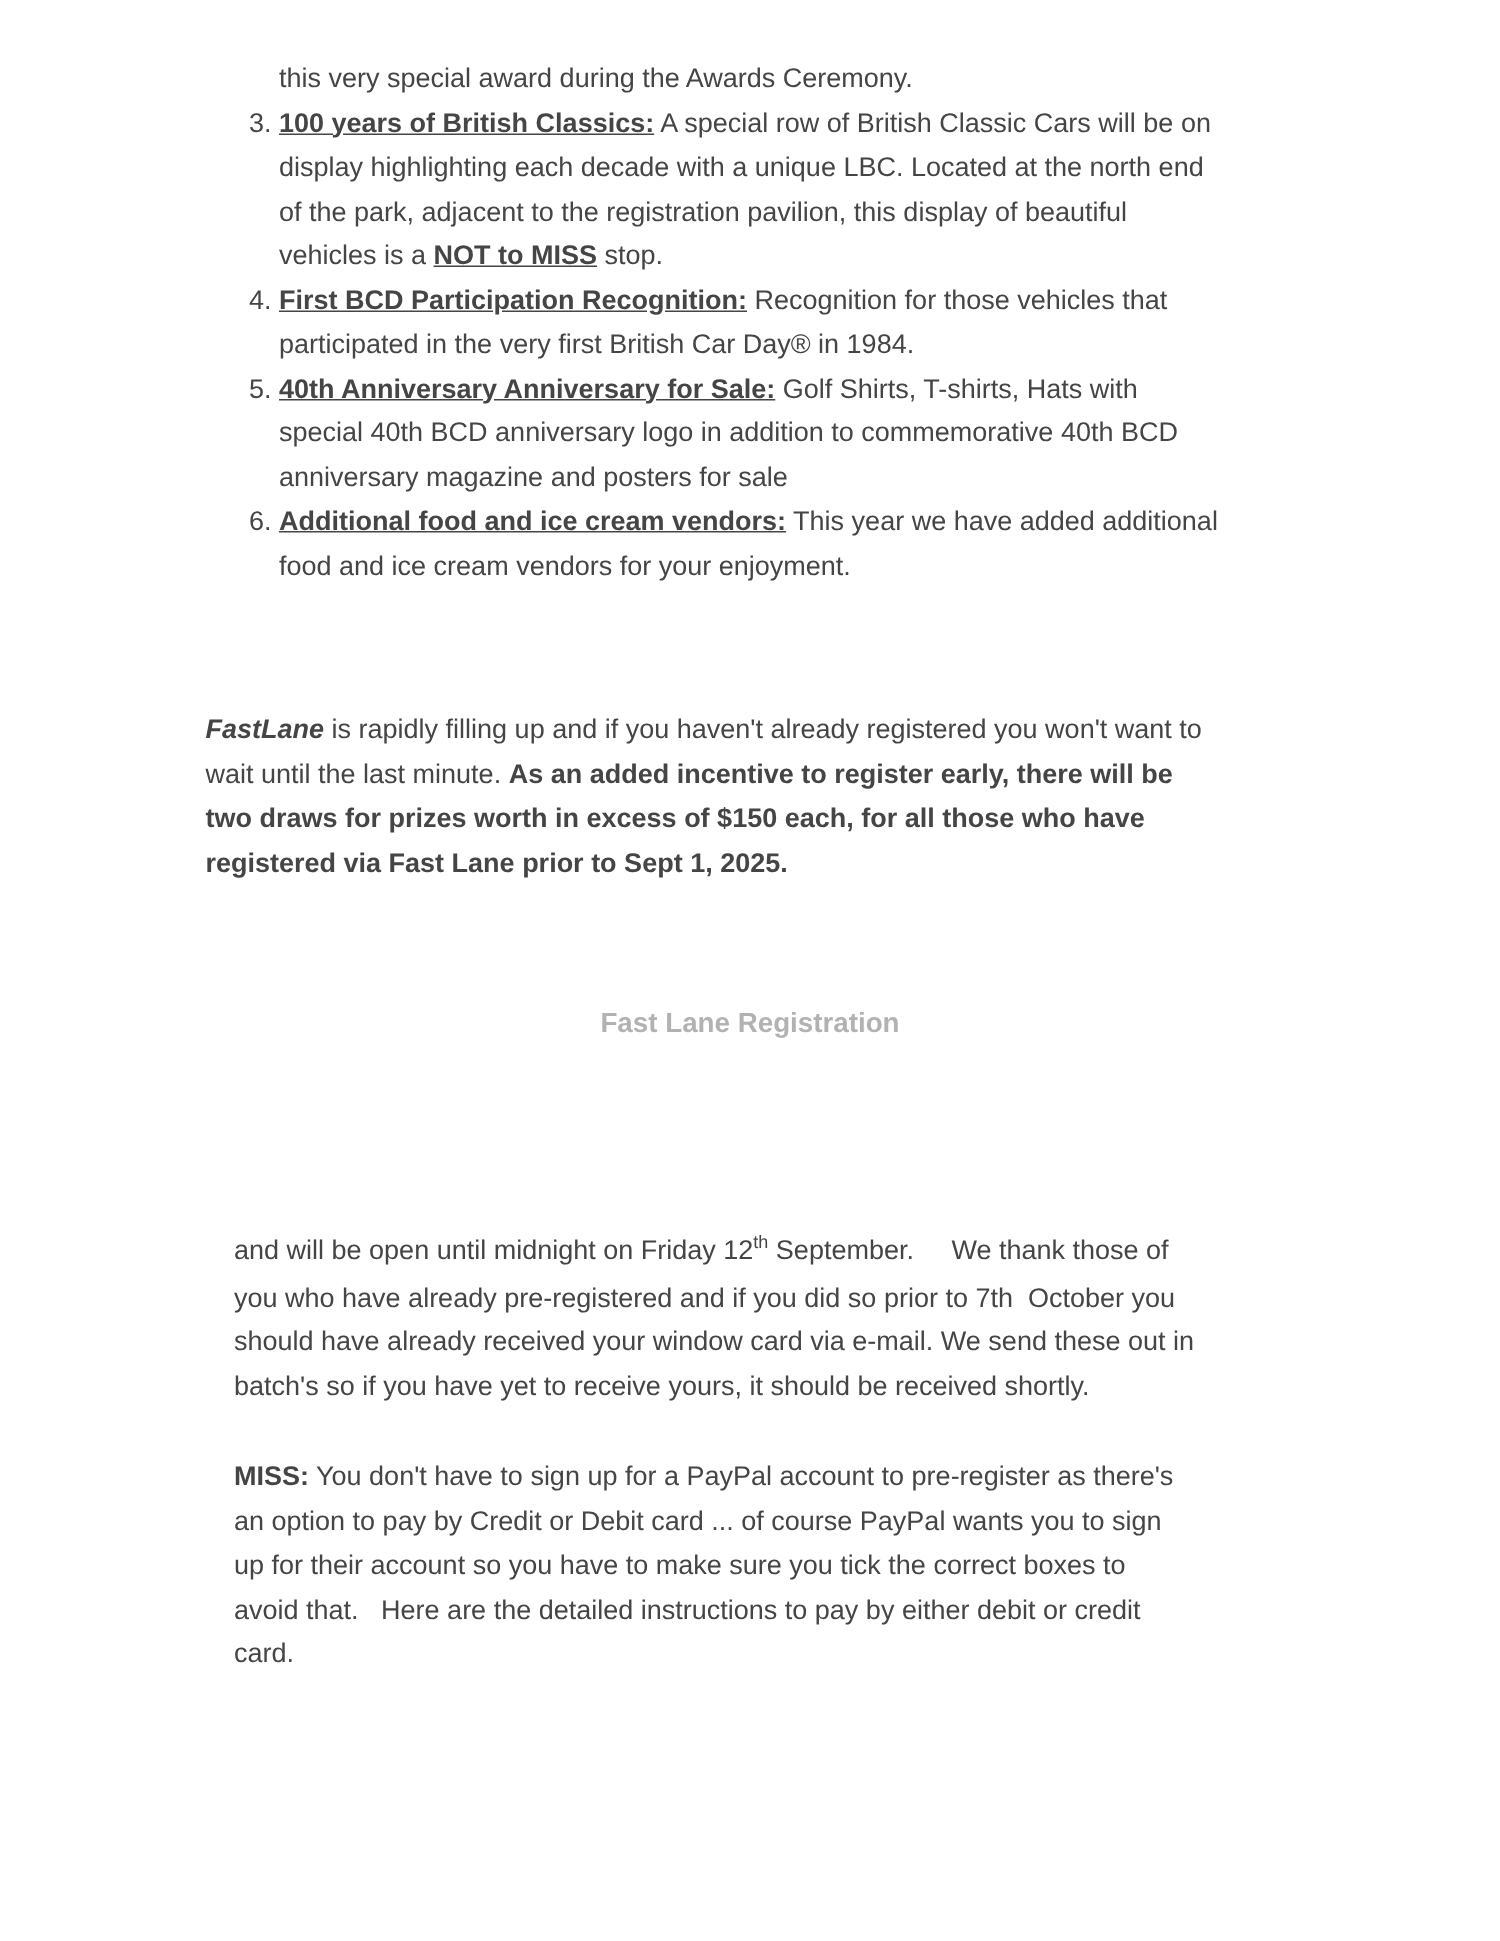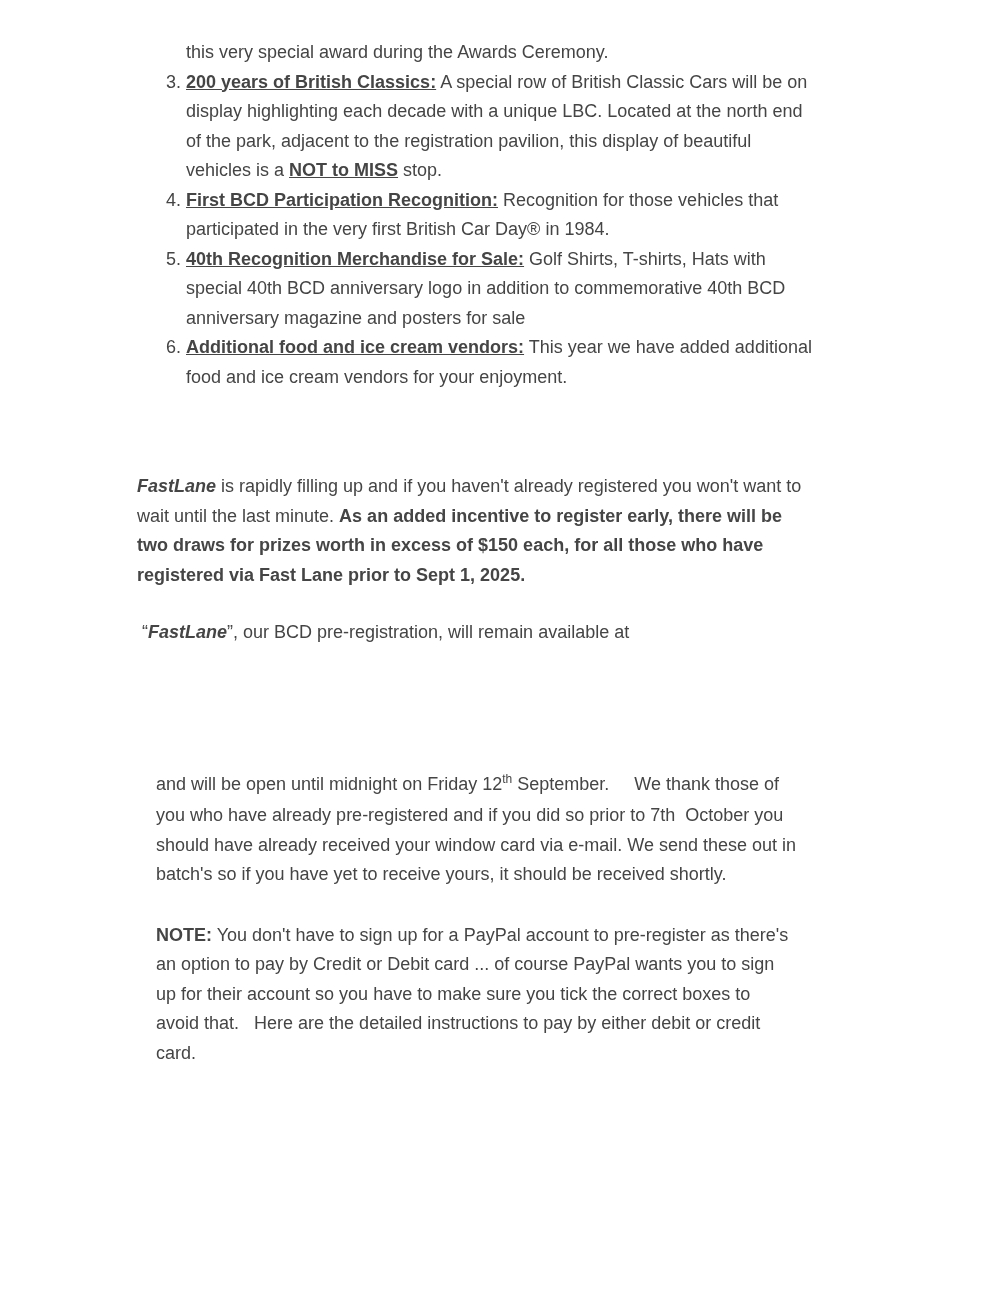--- a/index.html
+++ b/index.html
@@ -74,46 +74,48 @@
   ol.bottom-list li { line-height: 29.5px; }
 </style>
 </head>
 <body>
 
 <div class="page">
 
   <div class="intro-line rich">this very special award during the Awards Ceremony.</div>
 
   <ol class="top-list" start="3">
-    <li class="rich"><span class="seg-bu">200 years of British Classics:</span><span class="seg-r"> A special row of British Classic Cars will be on
+    <li class="rich"><span class="seg-bu">100 years of British Classics:</span><span class="seg-r"> A special row of British Classic Cars will be on
 display highlighting each decade with a unique LBC. Located at the north end
 of the park, adjacent to the registration pavilion, this display of beautiful
 vehicles is a </span><span class="seg-bu">NOT to MISS</span><span class="seg-r"> stop.</span></li>
     <li class="rich"><span class="seg-bu">First BCD Participation Recognition:</span><span class="seg-r"> Recognition for those vehicles that
 participated in the very first British Car Day® in 1984.</span></li>
-    <li class="rich"><span class="seg-bu">40th Recognition Merchandise for Sale:</span><span class="seg-r"> Golf Shirts, T-shirts, Hats with
+    <li class="rich"><span class="seg-bu">40th Anniversary Anniversary for Sale:</span><span class="seg-r"> Golf Shirts, T-shirts, Hats with
 special 40th BCD anniversary logo in addition to commemorative 40th BCD
 anniversary magazine and posters for sale</span></li>
     <li class="rich"><span class="seg-bu">Additional food and ice cream vendors:</span><span class="seg-r"> This year we have added additional
 food and ice cream vendors for your enjoyment.</span></li>
   </ol>
 
   <div class="para-promo rich"><span class="seg-bi">FastLane</span><span class="seg-r"> is rapidly filling up and if you haven't already registered you won't want to
 wait until the last minute. </span><span class="seg-b">As an added incentive to register early, there will be
 two draws for prizes worth in excess of $150 each, for all those who have
 registered via Fast Lane prior to Sept 1, 2025.</span></div>
 
-  <div class="para-availability rich"><span class="seg-r"> “</span><span class="seg-bi">FastLane</span><span class="seg-r">”, our BCD pre-registration, will remain available at</span></div>
 
+  <div class="link-row">
+    <a class="registration-link" style="color: rgb(178, 178, 178);">Fast Lane Registration</a>
+  </div>
 
   <div class="para-window rich"><span class="seg-r">and will be open until midnight on Friday 12</span><span class="seg-sup">th</span><span class="seg-r"> September.     We thank those of
 you who have already pre-registered and if you did so prior to 7th  October you
 should have already received your window card via e-mail. We send these out in
 batch's so if you have yet to receive yours, it should be received shortly.</span></div>
 
-  <div class="para-note rich"><span class="seg-b">NOTE:</span><span class="seg-r"> You don't have to sign up for a PayPal account to pre-register as there's
+  <div class="para-note rich"><span class="seg-b">MISS:</span><span class="seg-r"> You don't have to sign up for a PayPal account to pre-register as there's
 an option to pay by Credit or Debit card ... of course PayPal wants you to sign
 up for their account so you have to make sure you tick the correct boxes to
 avoid that.   Here are the detailed instructions to pay by either debit or credit
 card.</span></div>
 
 
 </div>
 
 </body></html>

